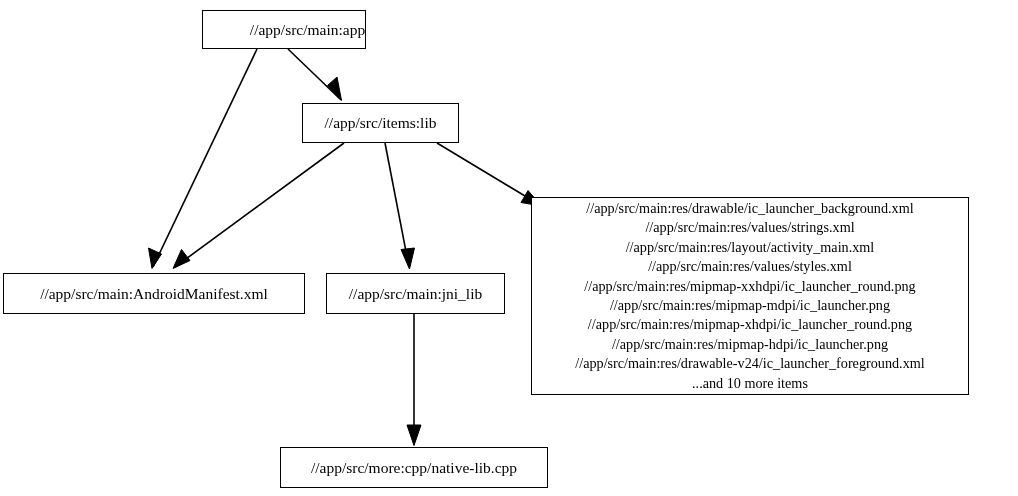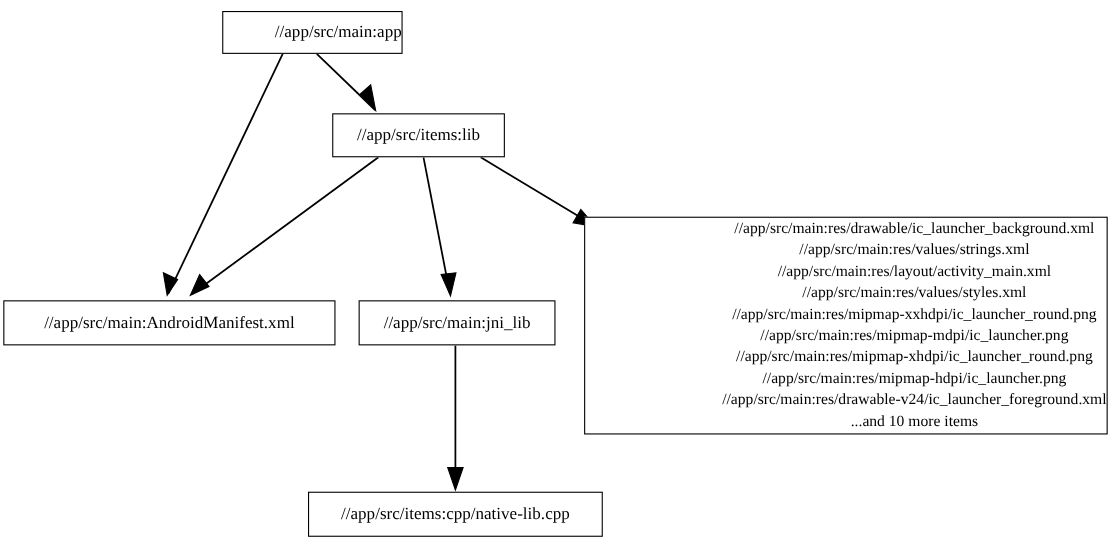--- a/index.html
+++ b/index.html
@@ -90,30 +90,30 @@
   </div>
 
   <div class="node node-single" style="left:3px; top:273px; width:302px; height:41px;">
     <span class="node-label">//app/src/main:AndroidManifest.xml</span>
   </div>
 
   <div class="node node-single" style="left:326px; top:273px; width:179px; height:41px;">
     <span class="node-label">//app/src/main:jni_lib</span>
   </div>
 
-  <div class="node node-multi" style="left:531px; top:197px; width:476px; height:198px;justify-content:flex-end;">
+  <div class="node node-multi" style="left:531px; top:197px; width:438px; height:198px;">
     <span class="node-label">//app/src/main:res/drawable/ic_launcher_background.xml
 //app/src/main:res/values/strings.xml
 //app/src/main:res/layout/activity_main.xml
 //app/src/main:res/values/styles.xml
 //app/src/main:res/mipmap-xxhdpi/ic_launcher_round.png
 //app/src/main:res/mipmap-mdpi/ic_launcher.png
 //app/src/main:res/mipmap-xhdpi/ic_launcher_round.png
 //app/src/main:res/mipmap-hdpi/ic_launcher.png
 //app/src/main:res/drawable-v24/ic_launcher_foreground.xml
 ...and 10 more items</span>
   </div>
 
   <div class="node node-single" style="left:280px; top:447px; width:268px; height:41px;">
-    <span class="node-label">//app/src/items:cpp/native-lib.cpp</span>
+    <span class="node-label">//app/src/more:cpp/native-lib.cpp</span>
   </div>
 
 </div>
 
 </body></html>

